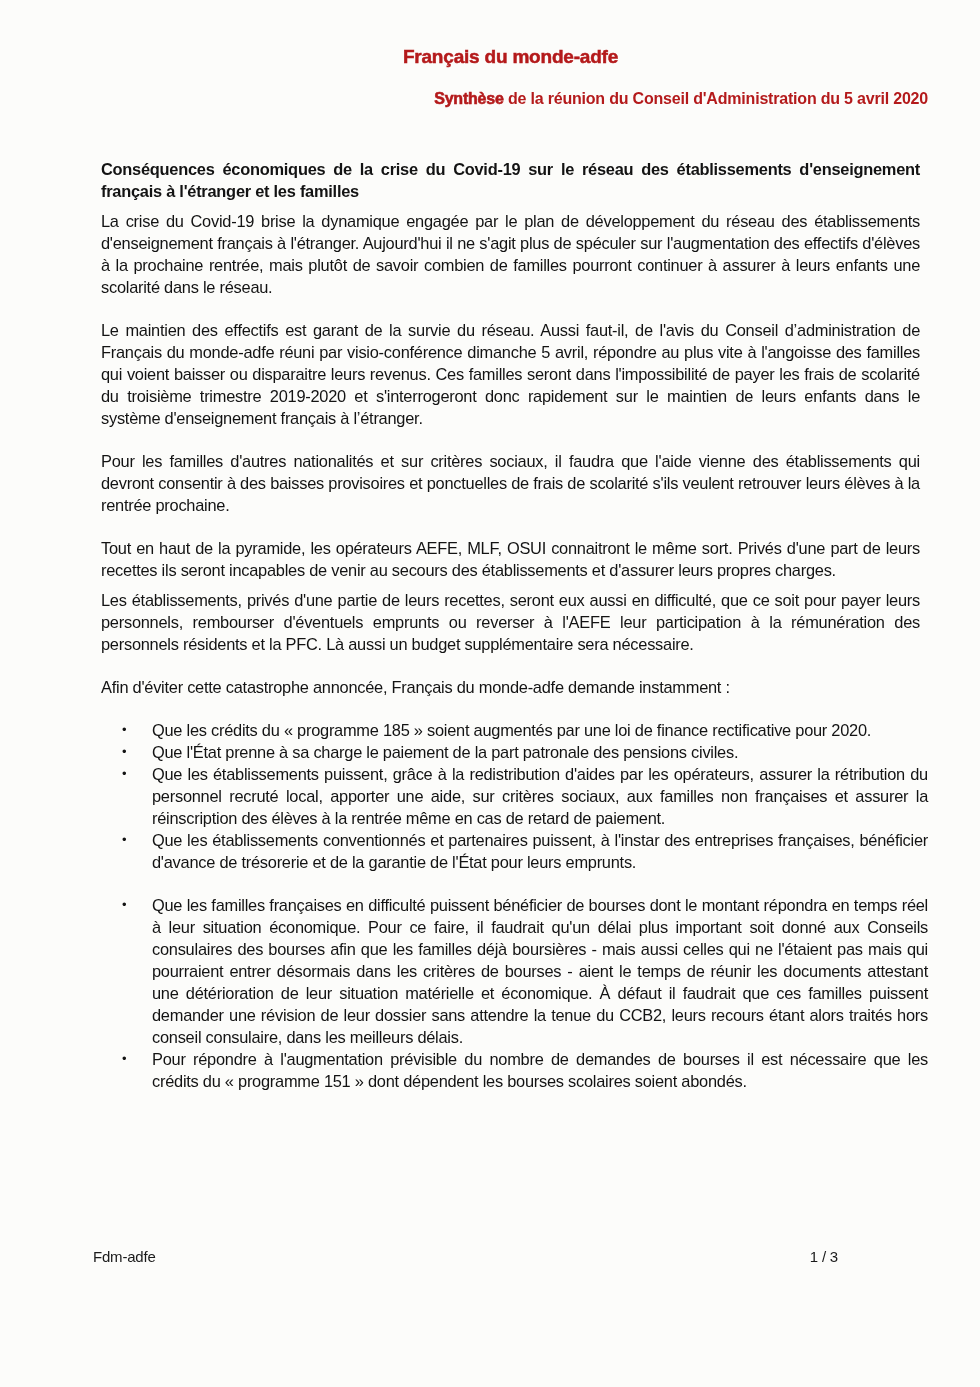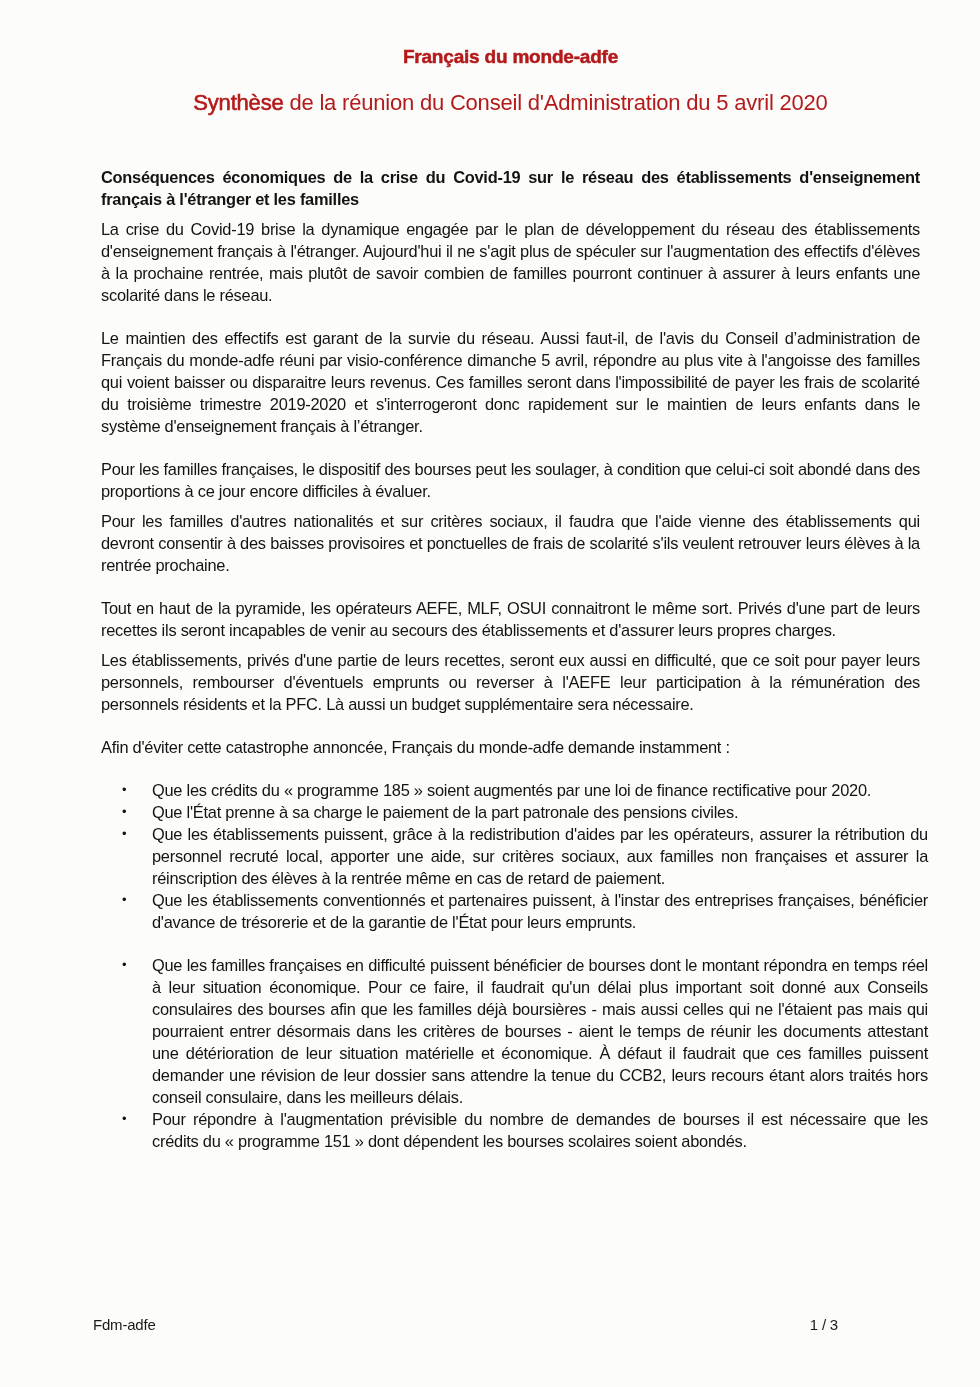--- a/index.html
+++ b/index.html
@@ -17,23 +17,23 @@
     margin:0 0 22px 0;
     text-align:center;
     font-size:19px;
     font-weight:700;
     letter-spacing:-0.2px;
     color:var(--accent);
     -webkit-text-stroke:0.5px currentColor;
   }
   .doc-subtitle{
     margin:0 0 50px 0;
-    text-align:center;
-    font-size:22px;
-    font-weight:400;
+    text-align:right;
+    font-size:16px;
+    font-weight:700;
     letter-spacing:-0.2px;
     color:var(--accent);
   }
   .doc-subtitle .lead{-webkit-text-stroke:0.6px currentColor;}
   .section-heading{
     margin:0 0 24px -23px;
     font-size:20px;
     font-weight:700;
     letter-spacing:-0.3px;
     color:#101010;
@@ -67,21 +67,21 @@
     line-height:22px;
   }
   ul.bullets .text{
     flex:1;
     text-align:justify;
     text-align-last:left;
   }
   .footer{
     position:absolute;
     left:93px;
-    top:1316px;
+    top:1248px;
     width:745px;
     display:flex;
     justify-content:space-between;
     font-size:15px;
     letter-spacing:-0.2px;
     color:#1a1a1a;
   }
 </style>
 </head>
 <body>
@@ -98,21 +98,20 @@
     <div class="group">
       <p class="bold">Conséquences économiques de la crise du Covid-19 sur le réseau des établissements d'enseignement français à l'étranger et les familles</p>
       <p>La crise du Covid-19 brise la dynamique engagée par le plan de développement du réseau des établissements d'enseignement français à l'étranger. Aujourd'hui il ne s'agit plus de spéculer sur l'augmentation des effectifs d'élèves à la prochaine rentrée, mais plutôt de savoir combien de familles pourront continuer à assurer à leurs enfants une scolarité dans le réseau.</p>
     </div>
 
     <div class="group">
       <p>Le maintien des effectifs est garant de la survie du réseau. Aussi faut-il, de l'avis du Conseil d’administration de Français du monde-adfe réuni par visio-conférence dimanche 5 avril, répondre au plus vite à l'angoisse des familles qui voient baisser ou disparaitre leurs revenus. Ces familles seront dans l'impossibilité de payer les frais de scolarité du troisième trimestre 2019-2020 et s'interrogeront donc rapidement sur le maintien de leurs enfants dans le système d'enseignement français à l’étranger.</p>
     </div>
 
     <div class="group">
-      <p>Pour les familles françaises, le dispositif des bourses peut les soulager, à condition que celui-ci soit abondé dans des proportions à ce jour encore difficiles à évaluer.</p>
       <p>Pour les familles d'autres nationalités et sur critères sociaux, il faudra que l'aide vienne des établissements qui devront consentir à des baisses provisoires et ponctuelles de frais de scolarité s'ils veulent retrouver leurs élèves à la rentrée prochaine.</p>
     </div>
 
     <div class="group">
       <p>Tout en haut de la pyramide, les opérateurs AEFE, MLF, OSUI connaitront le même sort. Privés d'une part de leurs recettes ils seront incapables de venir au secours des établissements et d'assurer leurs propres charges.</p>
       <p>Les établissements, privés d'une partie de leurs recettes, seront eux aussi en difficulté, que ce soit pour payer leurs personnels, rembourser d'éventuels emprunts ou reverser à l'AEFE leur participation à la rémunération des personnels résidents et la PFC. Là aussi un budget supplémentaire sera nécessaire.</p>
     </div>
 
     <div class="group">
       <p>Afin d'éviter cette catastrophe annoncée, Français du monde-adfe demande instamment :</p>

